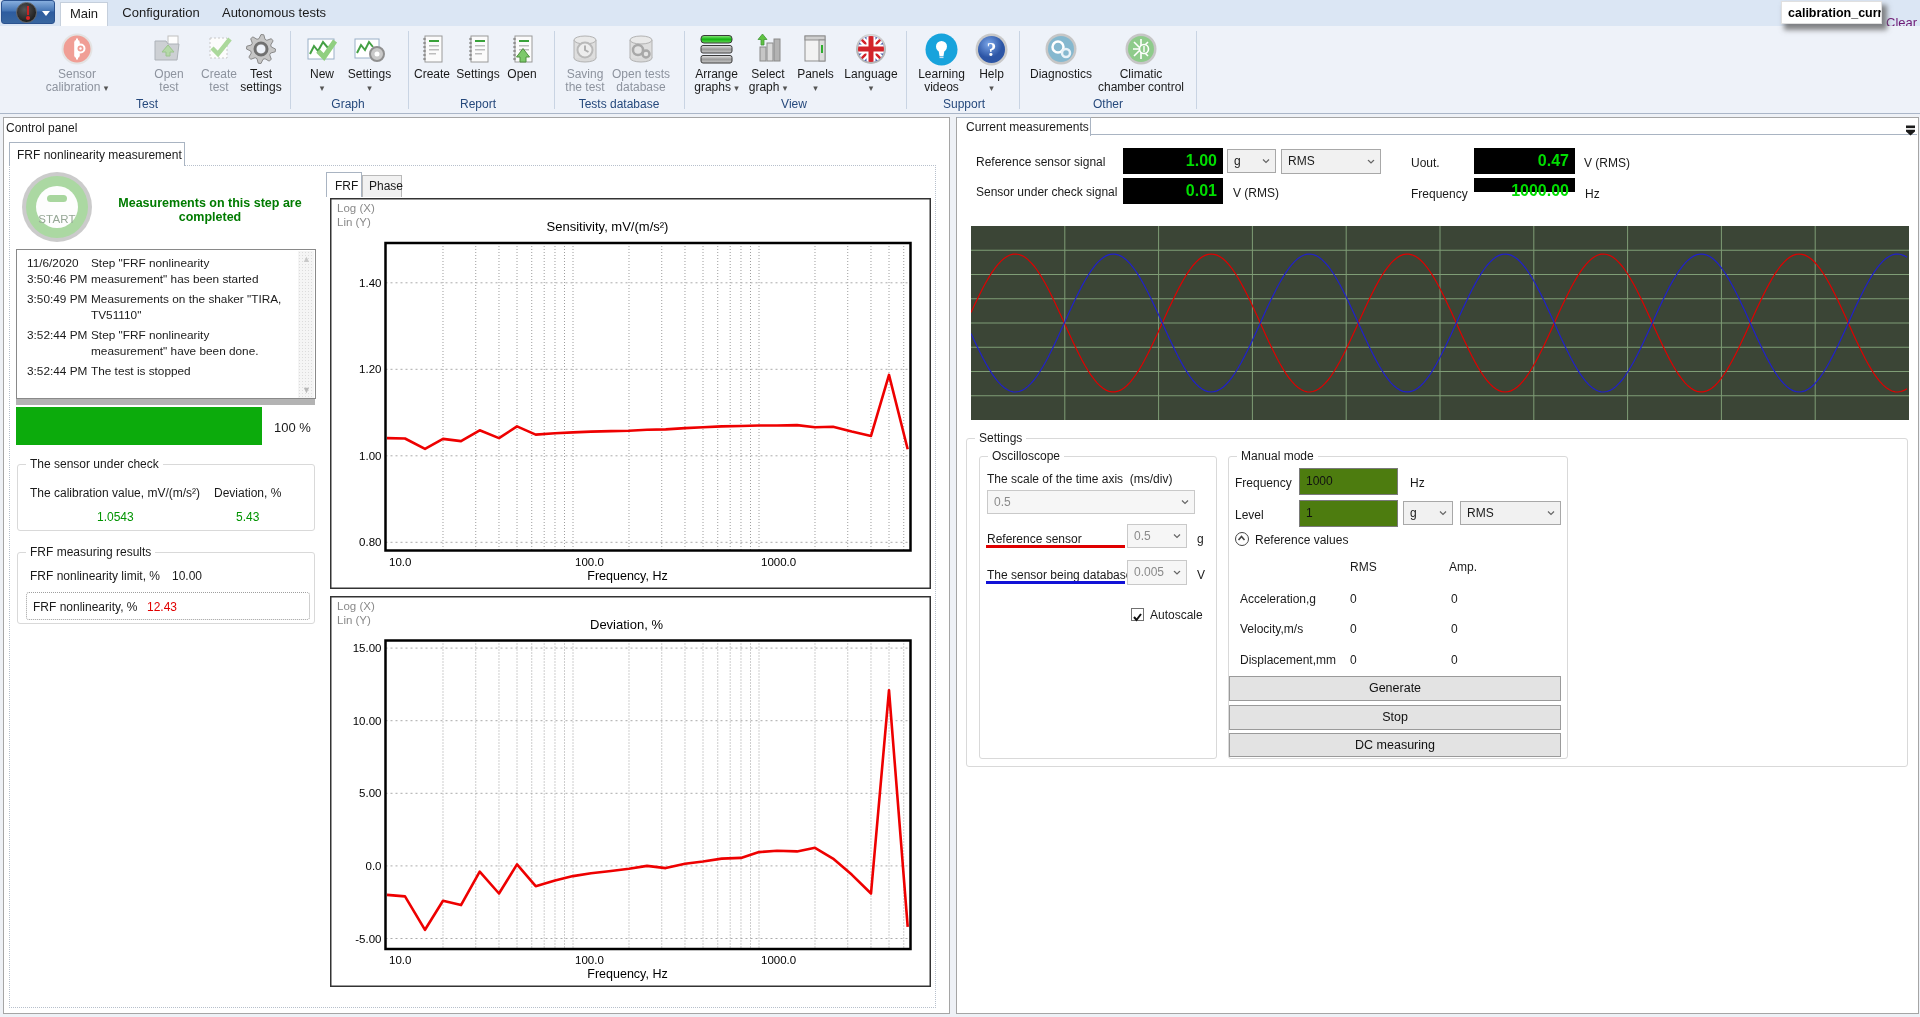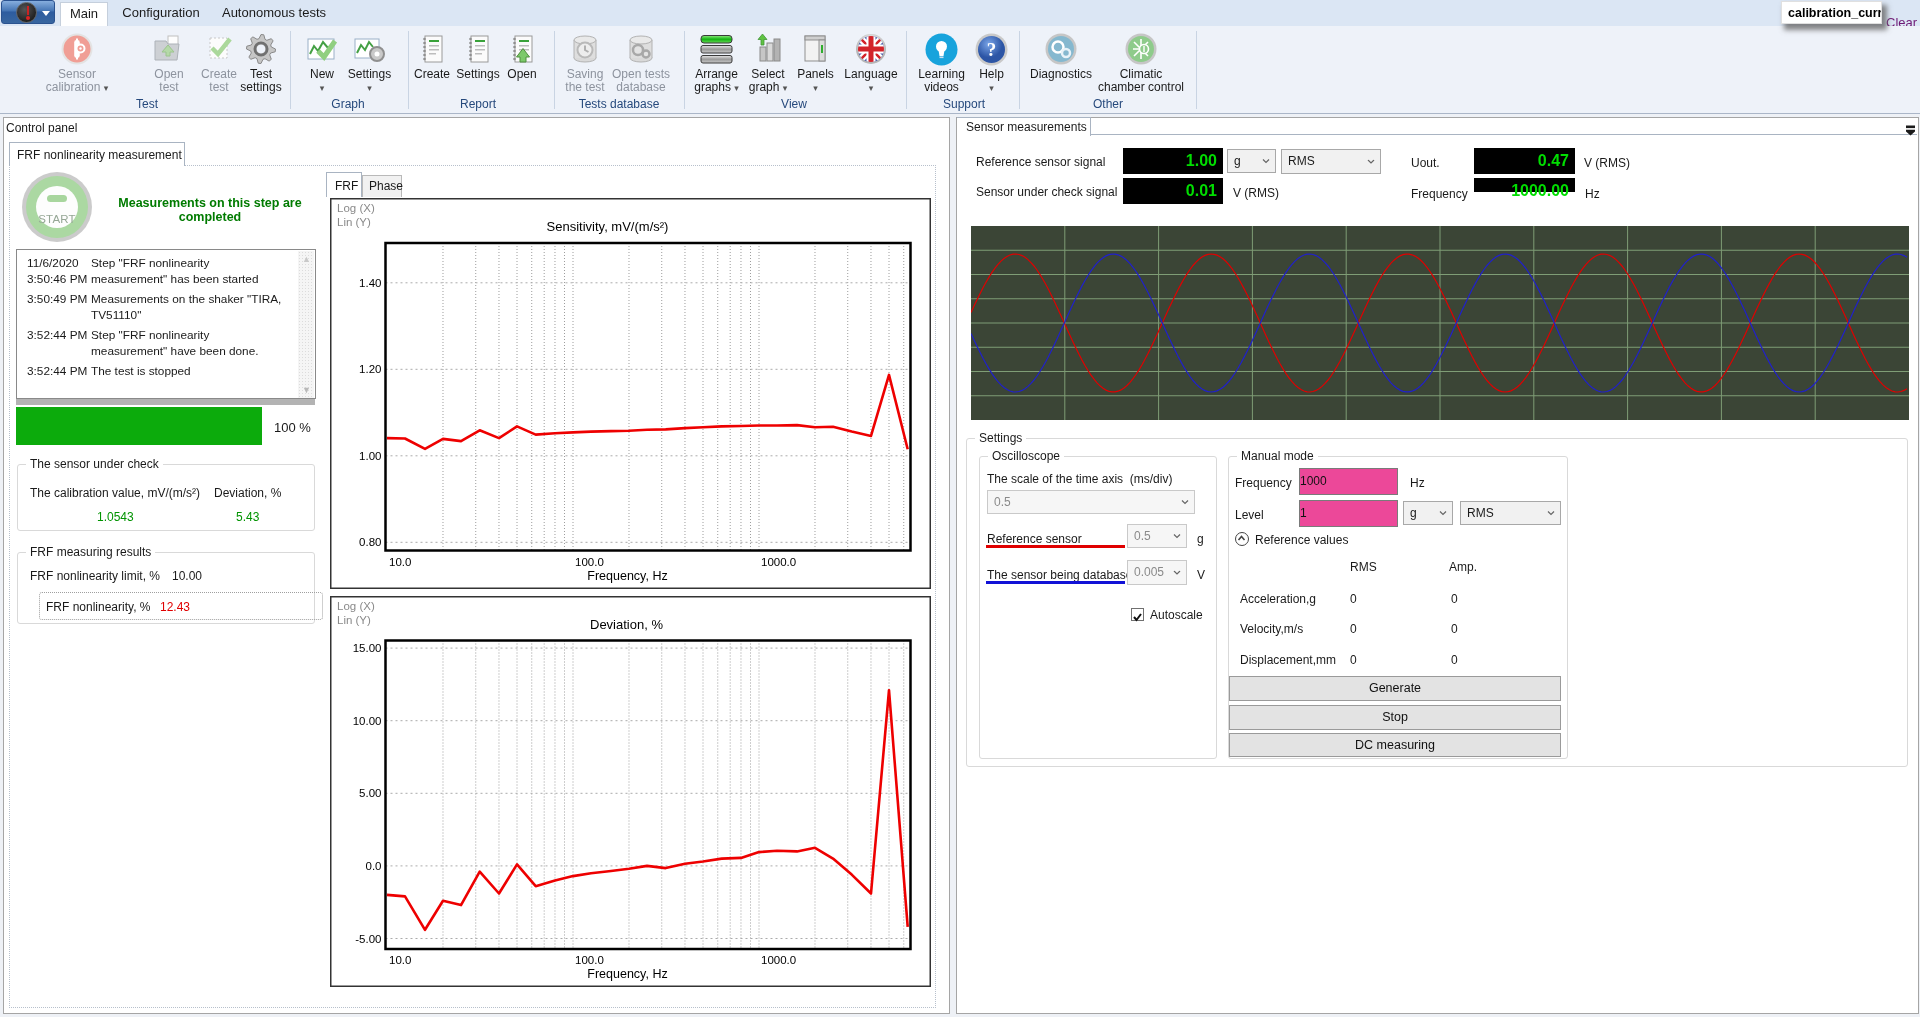--- a/index.html
+++ b/index.html
@@ -25,21 +25,21 @@
 #main{left:0;top:115px;width:1920px;height:902px;background:#eef1f6}
 .panel{background:#fff;border:1px solid #a5a5a5}
 .gb{border:1px solid #d9d9d9;position:absolute;border-radius:3px}
 .gb .lg{position:absolute;top:-7px;left:8px;background:#fff;padding:0 4px;font-size:12px;color:#1a1a1a;line-height:13px;white-space:nowrap}
 .txt{position:absolute;font-size:12px;color:#1a1a1a;white-space:nowrap}
 .led{position:absolute;background:#000;color:#00dd00;font-weight:bold;font-size:16px;text-align:right;padding-right:6px}
 .cmb{position:absolute;background:#f1f1f1;border:1px solid #a8a8a8;font-size:12px;color:#1a1a1a;padding-left:6px}
 .cmb .ar{position:absolute;right:5px;top:50%;transform:translateY(-50%);font-size:9px;color:#555}
 .cmb.disb{background:#f6f6f6;border-color:#c9c9c9;color:#8a8a8a}
 .cmb.disb .ar{color:#bbb}
-.inp{position:absolute;background:#ec4899;border:1px solid #7a7a7a;font-size:12px;color:#111;}
+.inp{position:absolute;background:#4d7c0f;border:1px solid #7a7a7a;font-size:12px;color:#111;padding-left:6px}
 .btn{position:absolute;background:#e3e3e3;border:1px solid #9a9a9a;font-size:12.5px;color:#111;text-align:center}
 </style></head>
 <body>
 <div class="ab" id="titlebar">
   <div class="ab" id="appbtn">
       <div class="ic"></div>
       <div class="dd"></div>
     </div>
   <div class="ab ttab" id="tabmain">Main</div>
   <div class="ab ttab" style="left:120px;width:82px">Configuration</div>
@@ -277,21 +277,21 @@
     <div class="txt" style="left:12px;top:21px">The calibration value, mV/(m/s²)</div>
     <div class="txt" style="left:196px;top:21px">Deviation, %</div>
     <div class="txt" style="left:79px;top:45px;color:#009300">1.0543</div>
     <div class="txt" style="left:218px;top:45px;color:#009300">5.43</div>
   </div>
 
   <div class="gb" style="left:13px;top:434px;width:298px;height:72px">
         <div class="lg">FRF measuring results</div>
     <div class="txt" style="left:12px;top:16px">FRF nonlinearity limit, %</div>
     <div class="txt" style="left:154px;top:16px">10.00</div>
-    <div class="ab" style="left:21px;top:39px;width:284px;height:28px;border:1px dotted #9f9f9f;border-radius:3px">
+    <div class="ab" style="left:8px;top:39px;width:284px;height:28px;border:1px dotted #9f9f9f;border-radius:3px">
       <div class="txt" style="left:6px;top:7px">FRF nonlinearity, %</div>
       <div class="txt" style="left:120px;top:7px;color:#e00000">12.43</div>
     </div>
   </div>
 
   <div class="ab" style="left:322px;top:54px;width:36px;height:25px;background:#fff;border:1px solid #a9b4c2;border-bottom:none;z-index:2">
         <div class="txt" style="left:8px;top:6px">FRF</div>
       </div>
   <div class="ab" style="left:358px;top:57px;width:40px;height:22px;background:#f1f1f1;border:1px solid #b9b9b9;border-bottom:none">
         <div class="txt" style="left:6px;top:3px">Phase</div>
@@ -381,21 +381,21 @@
         <text x="59" y="368" font-size="11.5" fill="#000">10.0</text>
         <text x="245" y="368" font-size="11.5" fill="#000">100.0</text>
         <text x="431" y="368" font-size="11.5" fill="#000">1000.0</text>
         <text x="297.5" y="382" font-size="12.5" fill="#000" text-anchor="middle">Frequency, Hz</text>
         <polyline points="57,298.9 75,300.4 95,333.8 113,304.7 131,309.1 149.7,275.7 169,297.5 187,268.4 205.7,290.2 225,284.4 243,280.1 261,277.2 281,275 299,272.8 317,269.9 335.7,272.1 355,267.7 373,265.5 391.7,262.6 411,261.9 429,256.1 447,254.7 467,255.4 485,251.8 503,262.6 521.7,278.6 541,297.5 559,94.2 577.7,330.9" fill="none" stroke="#ee0000" stroke-width="2.6" stroke-linejoin="round"></polyline>
       </svg>
 </div>
 
 <div class="ab panel" style="left:956px;top:2px;width:963px;height:897px">
   <div class="ab" style="left:0px;top:-1px;width:134px;height:19px;background:#fff;border:1px solid #a9b4c2;border-bottom:none;border-left:none">
-        <div class="txt" style="left:9px;top:2px">Sensor measurements</div>
+        <div class="txt" style="left:9px;top:2px">Current measurements</div>
       </div>
   <div class="ab" style="left:134px;top:16px;width:826px;height:1px;background:#a9b4c2"></div>
   <div class="ab" style="left:949px;top:4px;width:9px;height:11px"><svg width="9" height="11">
           <rect x="0" y="0.5" width="9" height="2.6" fill="#1a1a1a"></rect>
           <path d="M0 4.8 L9 4.8 L9 6.5 L4.5 10.5 L0 6.5 Z" fill="#1a1a1a"></path>
         </svg></div>
   <div class="txt" style="left:19px;top:37px">Reference sensor signal</div>
   <div class="led" style="left:166px;top:30px;width:100px;height:26px;line-height:26px">1.00</div>
   <div class="cmb" style="left:270px;top:31px;width:49px;height:24px;line-height:22px">g<span class="ar"><svg width="8" height="5">
             <path d="M1 0.5 L4 3.5 L7 0.5" stroke="#666" stroke-width="1.2" fill="none"></path>

